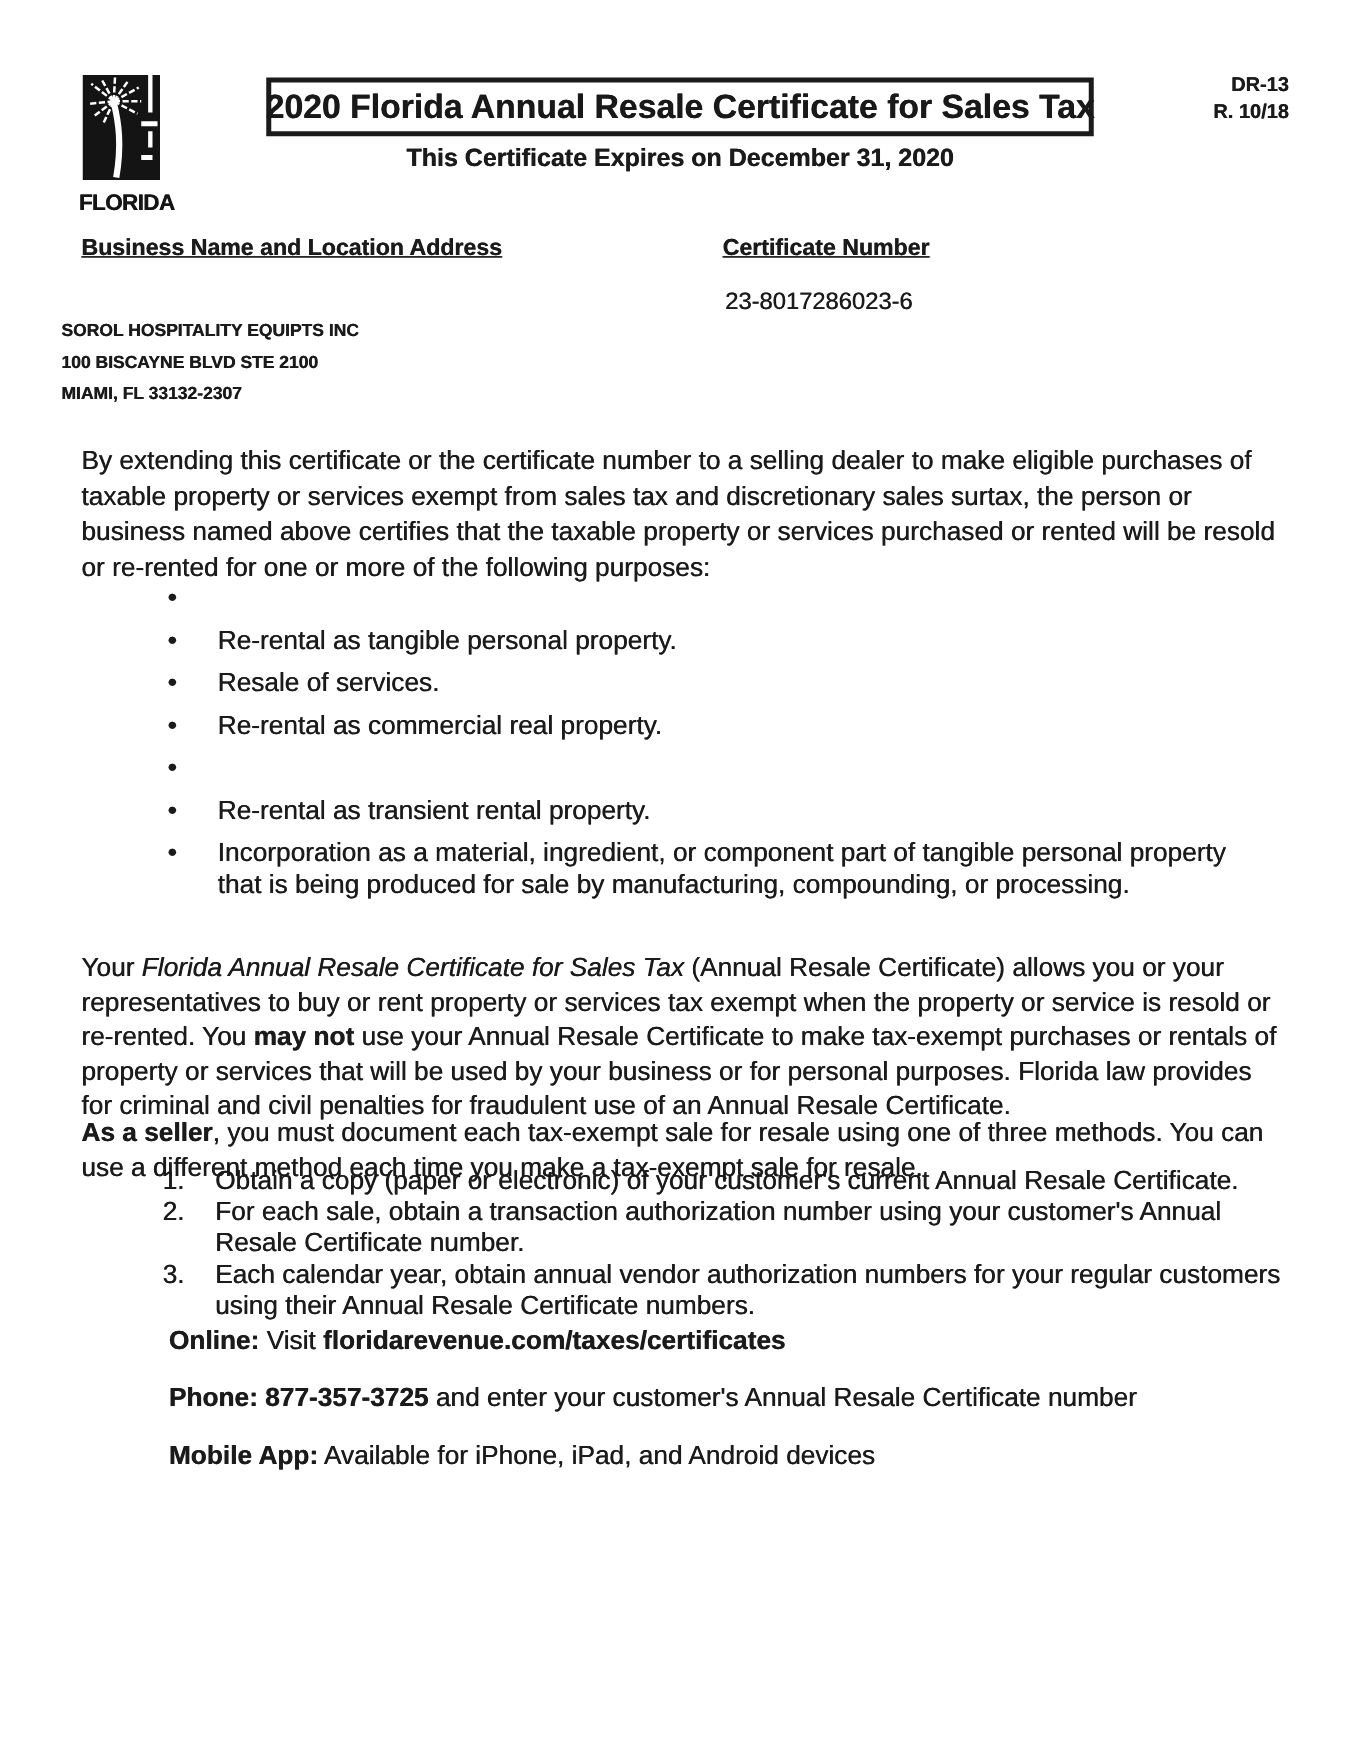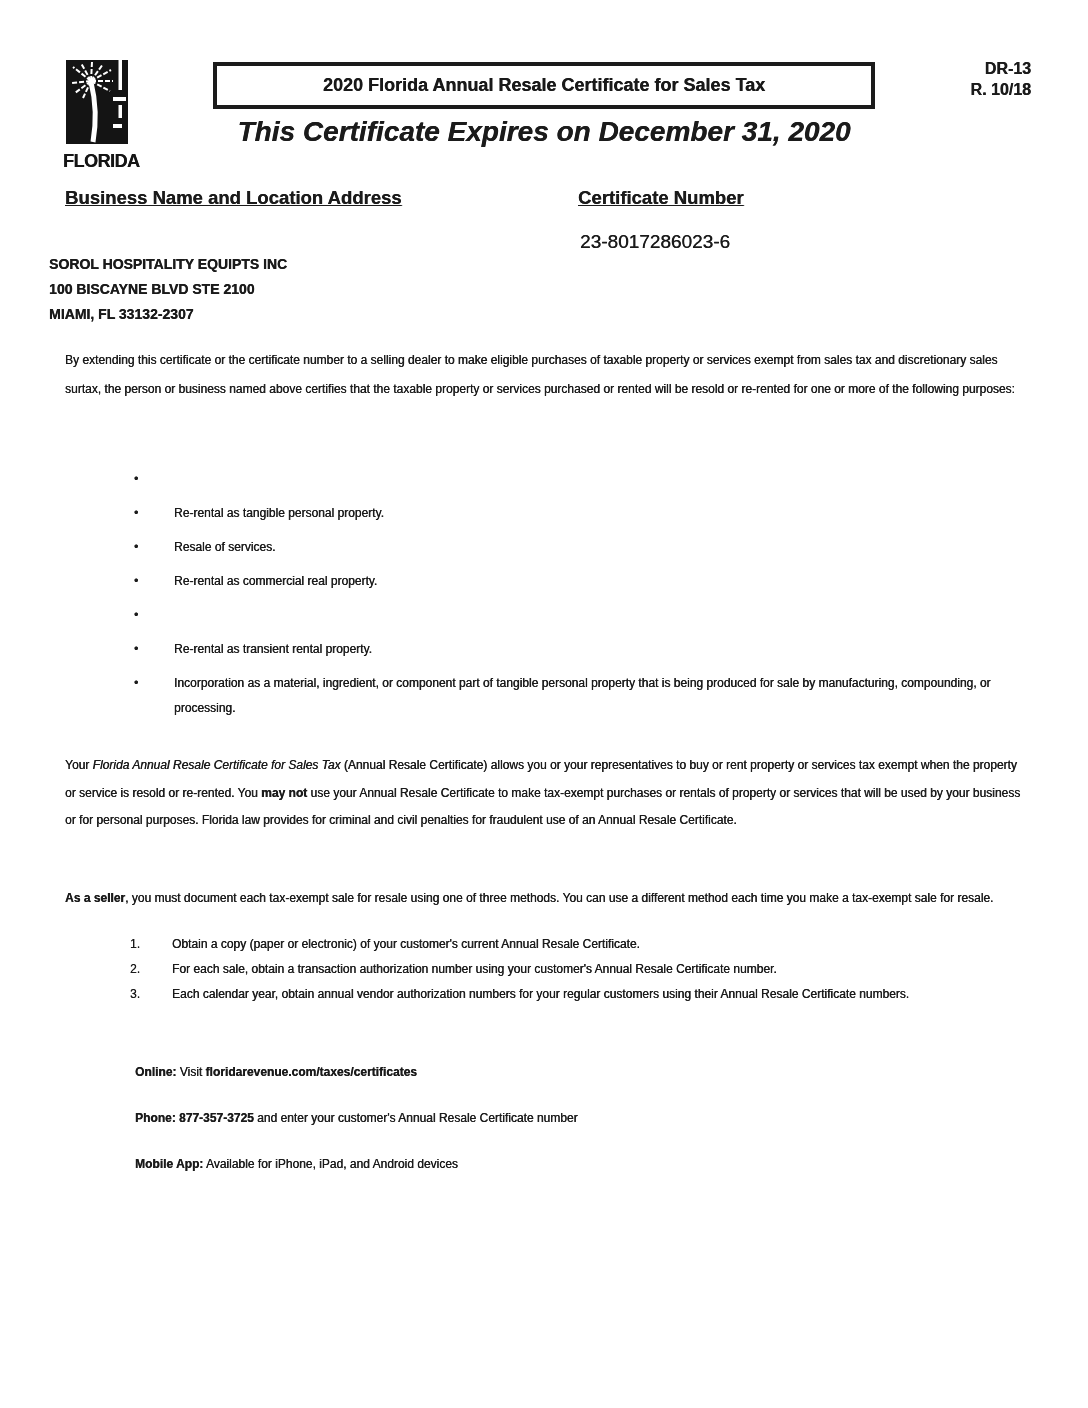--- a/index.html
+++ b/index.html
@@ -19,33 +19,33 @@
   .logo { left: 63px; top: 60px; width: 72px; text-align: center; }
   .logo-label {
     font-weight: bold; font-size: 18px; letter-spacing: -0.5px;
     margin-top: 1px; color: #151515;
   }
   .title-box {
     left: 213px; top: 62px; width: 662px; height: 47px;
     border: 4px solid #1b1b1b; box-sizing: border-box;
     display: flex; align-items: center; justify-content: center;
   }
-  .title-text { font-size: 18px; font-weight: bold; white-space: nowrap; color:#191919; }
+  .title-text { font-size: 27px; font-weight: bold; white-space: nowrap; color:#191919; }
   .form-code { right: 57px; top: 58px; text-align: right; font-size: 16px; font-weight: bold; line-height: 21px; }
-  .expires { left: 213px; top: 116px; width: 662px; text-align: center; font-size: 28px; font-weight: bold; font-style: italic; }
+  .expires { left: 213px; top: 116px; width: 662px; text-align: center; font-size: 20px; font-weight: bold; }
 
   
   .section-label { font-size: 18.5px; font-weight: bold; text-decoration: underline; }
   .biz-label  { left: 65px;  top: 187px; }
   .cert-label { left: 578px; top: 187px; }
   .cert-number { left: 580px; top: 231px; font-size: 19px; }
   .biz-address { left: 49px; top: 252px; font-size: 14px; line-height: 25px; font-weight: bold; }
 
   
-  .body-text { font-size: 12px; }
+  .body-text { font-size: 21px; }
   .intro { left: 65px; top: 334px; width: 962px; line-height: 28.5px; }
 
   .purposes { left: 134px; top: 467px; width: 886px; list-style: none; margin: 0; padding: 0; }
   .purposes li { display: flex; margin-bottom: 9.5px; line-height: 24.5px; }
   .bullet { width: 14px; flex: 0 0 14px; margin-right: 26px; }
 
   .usage  { left: 65px; top: 740px; width: 956px; line-height: 27.5px; }
   .seller { left: 65px; top: 872px; width: 972px; line-height: 28px; }
 
   .methods { left: 130px; top: 932px; width: 906px; margin: 0; padding: 0; list-style: none; }

